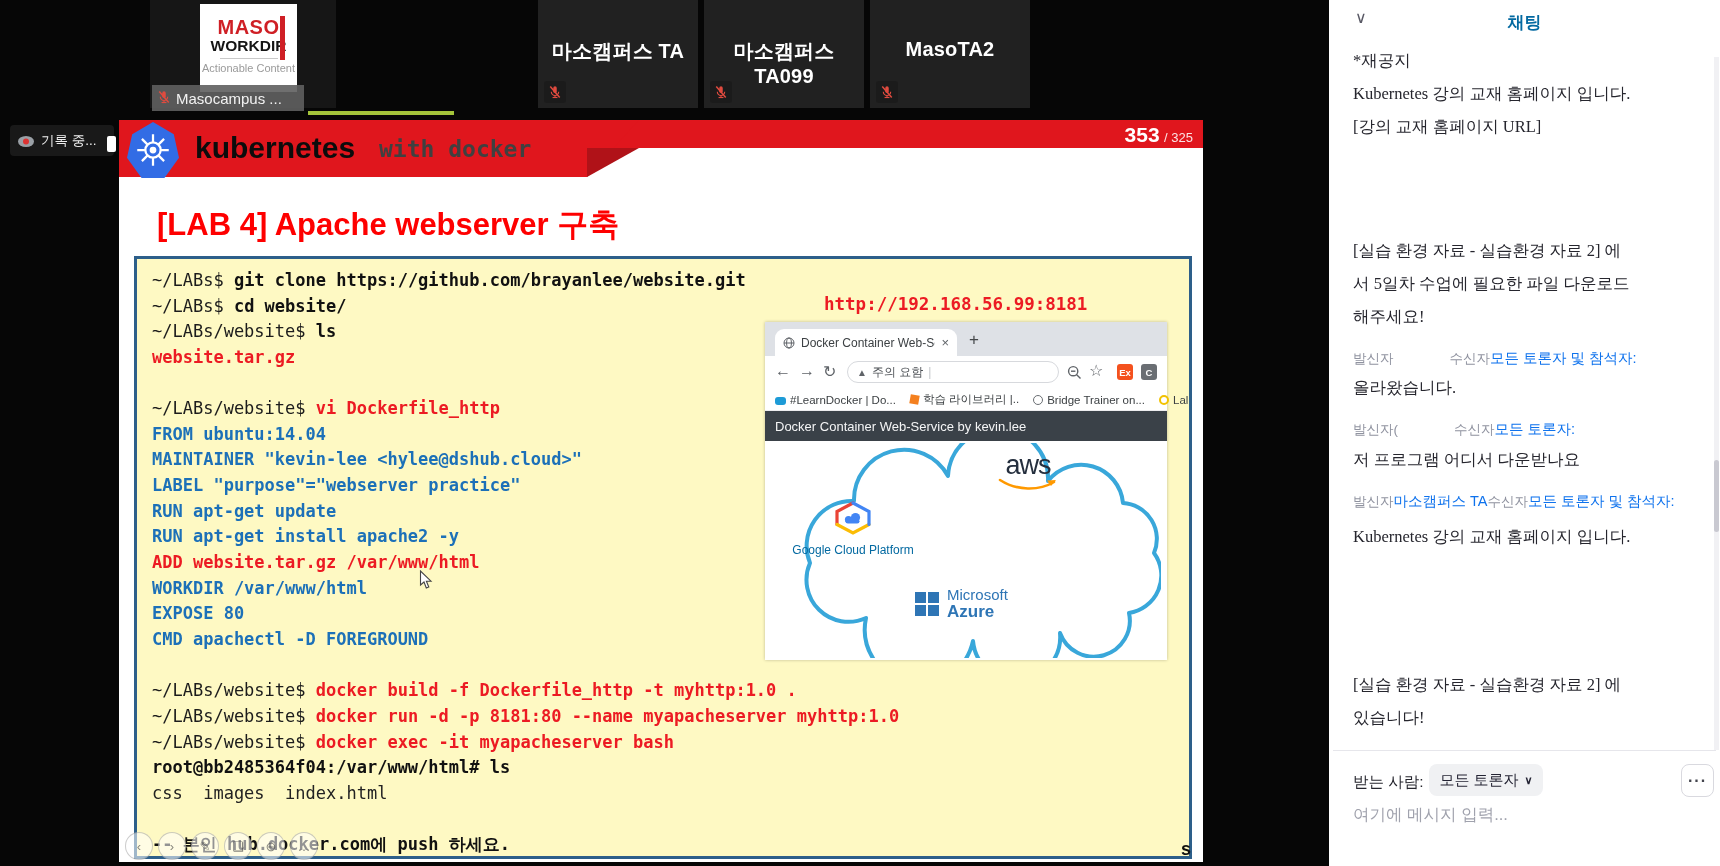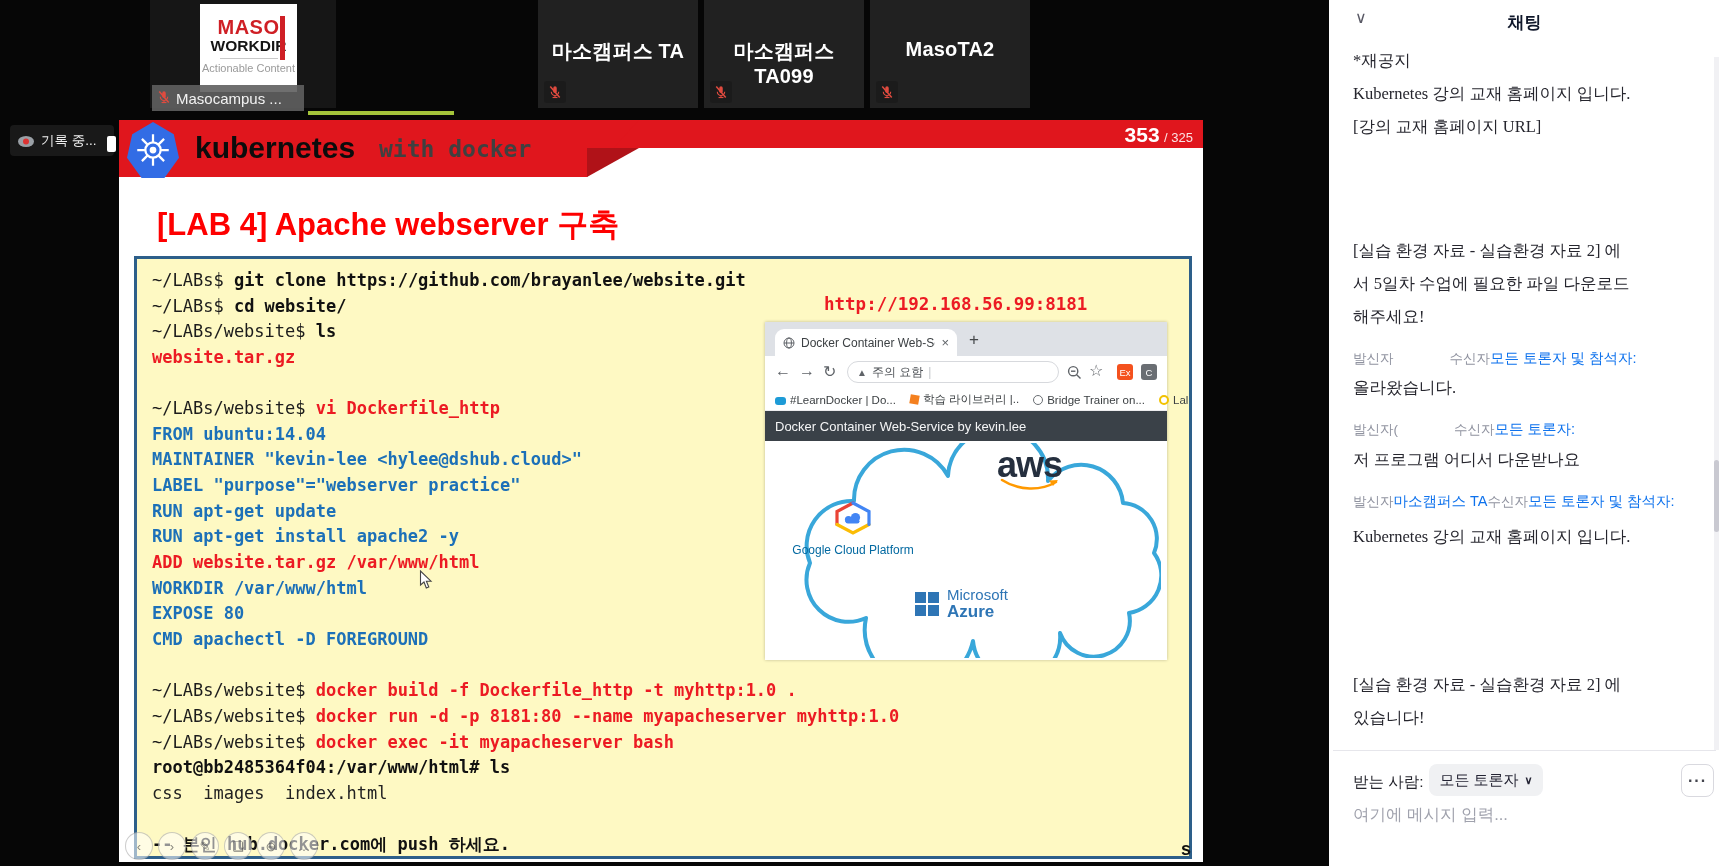--- a/index.html
+++ b/index.html
@@ -71,52 +71,52 @@
   #addrrow{position:absolute;left:0;top:34px;width:402px;height:33px;background:#fff;
         border-bottom:1px solid #e8eaed;}
   .navico{position:absolute;top:6px;font-size:16px;color:#5f6368;}
   #omnibox{position:absolute;left:82px;top:5px;width:212px;height:22px;border:1.5px solid #d7d9dd;
         border-radius:12px;display:flex;align-items:center;gap:5px;padding:0 9px;box-sizing:border-box;}
   #omnibox .warn{font-size:10px;color:#5f6368;}
   #omnibox .wtext{font-size:12px;color:#4c5055;white-space:nowrap;}
   #omnibox .odiv{color:#c4c7cb;font-size:12px;}
   #star{position:absolute;left:324px;top:5px;font-size:16px;color:#5f6368;}
   .extico{position:absolute;top:8px;width:16px;height:16px;border-radius:3px;color:#fff;
-        font-size:9.5px;font-weight:normal;display:flex;align-items:center;justify-content:center;}
+        font-size:9.5px;font-weight:bold;display:flex;align-items:center;justify-content:center;}
   #bookmarks{position:absolute;left:0;top:67px;width:402px;height:22px;background:#fff;
         border-bottom:1px solid #ededef;display:flex;align-items:center;gap:14px;padding-left:10px;
         box-sizing:border-box;}
   .bm{display:flex;align-items:center;gap:4px;font-size:11.5px;color:#3c4043;white-space:nowrap;}
   .bmi{width:11px;height:11px;display:inline-block;}
   .bm-docker-whale-icon{background:#1d9bd7;border-radius:3px 3px 3px 3px;height:8px;margin-top:2px;}
   .bm-cube-icon{background:#f4801f;transform:rotate(10deg);width:9px;height:9px;}
   .bm-globe-icon{border:1.5px solid #6a6e73;border-radius:50%;width:8px;height:8px;}
   .bm-ring-icon{border:2.5px solid #f2c200;border-radius:50%;width:6px;height:6px;}
   #sitebar{position:absolute;left:0;top:89px;width:402px;height:30px;background:#3a4148;
         display:flex;align-items:center;}
   #sitebar span{color:#f4f5f6;font-size:13px;padding-left:10px;}
   #bcontent{position:absolute;left:0;top:119px;width:402px;height:219px;background:#fff;}
   #gcp{position:absolute;left:18px;top:60px;width:140px;text-align:center;}
   #gcp .gtxt{font-size:12px;color:#0369a1;margin-top:4px;}
   #aws{position:absolute;left:232px;top:12px;text-align:center;}
-  #aws .atxt{font-size:36px;font-weight:bold;color:#252f3e;line-height:24px;letter-spacing:-1px;}
+  #aws .atxt{font-size:27px;font-weight:normal;color:#252f3e;line-height:24px;letter-spacing:-1px;}
   #azure{position:absolute;left:150px;top:146px;display:flex;align-items:center;gap:8px;}
   #azure .ms1{font-size:15px;color:#2e75b5;line-height:16px;}
   #azure .ms2{font-size:17px;color:#2e75b5;font-weight:bold;line-height:17px;}
   
   #slide-controls{position:absolute;left:6px;top:712px;display:flex;gap:5px;}
   .ctrl{width:26px;height:26px;border-radius:50%;background:rgba(255,255,255,.55);
         border:1px solid rgba(110,110,110,.35);color:rgba(70,70,70,.65);font-size:13px;
         display:flex;align-items:center;justify-content:center;}
   #s-cut{position:absolute;left:1062px;top:719px;font-size:18px;font-weight:bold;color:#111;}
   
   #chat{position:absolute;left:1329px;top:0;width:391px;height:866px;background:#fff;}
   #chat-collapse{position:absolute;left:26px;top:8px;font-size:16px;color:#5a5a66;}
   #chat-title{position:absolute;left:0;top:11px;width:100%;text-align:center;font-size:17px;
-        font-weight:bold;color:#0f172a;font-family:Liberation Mono, monospace;}
+        font-weight:bold;color:#0369a1;font-family:Liberation Mono, monospace;}
   .msgblock{position:absolute;left:24px;right:14px;font-size:16.5px;line-height:33px;color:#26262e;font-family:Liberation Serif, serif;}
   .msghdr{position:absolute;left:24px;right:14px;font-size:13.5px;line-height:26px;}
   .msghdr .lab{color:#9093a0;}
   .msghdr .who{color:#0e72ed;font-size:14.5px;}
   .msghdr .sender{display:inline-block;min-width:56px;}
   #chat-divider{position:absolute;left:4px;top:750px;width:383px;height:1px;background:#e6e6eb;}
   #to-label{position:absolute;left:24px;top:772px;font-size:15.5px;color:#26262e;}
   #recipient-chip{position:absolute;left:100px;top:764px;width:114px;height:32px;background:#f0f1f3;
         border-radius:8px;display:flex;align-items:center;justify-content:center;gap:6px;
         font-size:15px;color:#232333;}

